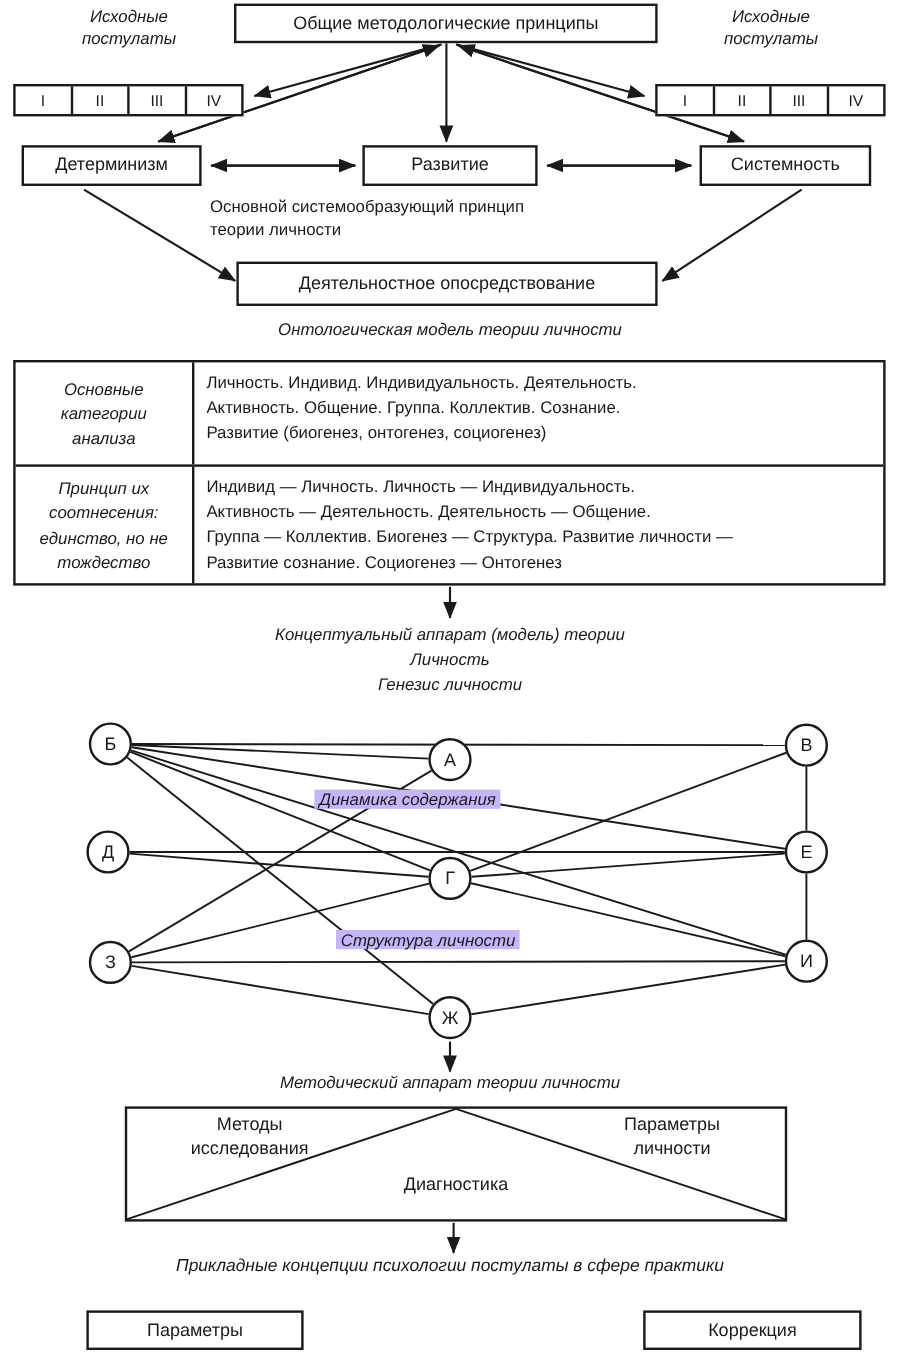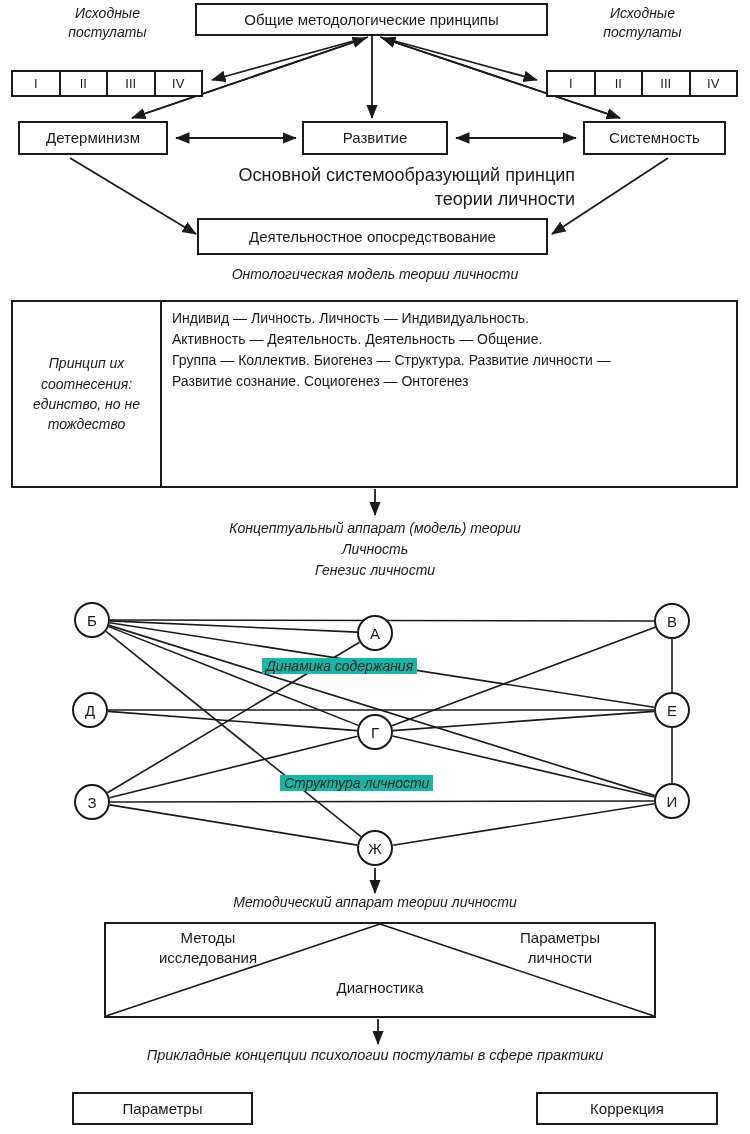--- a/index.html
+++ b/index.html
@@ -43,22 +43,22 @@
   .cap{
     position:absolute;
     font-style:italic;
     font-size:14px;
     text-align:center;
     line-height:1.35;
     z-index:6;
   }
   .plain{
     position:absolute;
-    font-size:18px;
-    text-align:right;
+    font-size:14px;
+    text-align:left;
     line-height:1.35;
     z-index:6;
   }
   
   .tbl{
     position:absolute;
     border:2px solid #1a1a1a;
     background:#fff;
     box-sizing:border-box;
     z-index:5;
@@ -89,21 +89,21 @@
     border-radius:50%;
     background:#fff;
     display:flex;align-items:center;justify-content:center;
     font-size:15px;
     z-index:8;
     box-sizing:border-box;
   }
   .glabel{
     position:absolute;
     font-style:italic;font-size:14px;
-    background:#14b8a6;
+    background:#c4b5fd;
     padding:0 4px;
     z-index:7;
     white-space:nowrap;
   }
   .diagbox{
     position:absolute;
     border:2px solid #1a1a1a;
     background:transparent;
     box-sizing:border-box;
     z-index:4;
@@ -192,20 +192,30 @@
   <div class="plain" style="left:175px;top:163px;width:400px;white-space:pre-line;">Основной системообразующий принцип
 теории личности</div>
 
   <div class="box" style="left:197px;top:218px;width:351px;height:37px;">
     <span>Деятельностное опосредствование</span>
   </div>
 
   <div class="cap" style="left:145px;top:265px;width:460px;">Онтологическая модель теории личности</div>
 
   <div class="tbl" style="left:11px;top:300px;width:727px;height:188px;">
+    <div class="trow" style="flex:0 0 85px;">
+      <div class="tlabel" style="white-space:pre-line;">Основные
+категории
+анализа</div>
+      <div class="tcell">
+        <div>Личность. Индивид. Индивидуальность. Деятельность.</div>
+        <div>Активность. Общение. Группа. Коллектив. Сознание.</div>
+        <div>Развитие (биогенез, онтогенез, социогенез)</div>
+      </div>
+    </div>
     <div class="trow">
       <div class="tlabel" style="white-space:pre-line;">Принцип их
 соотнесения:
 единство, но не
 тождество</div>
       <div class="tcell">
         <div>Индивид —  Личность. Личность —  Индивидуальность.</div>
         <div>Активность —  Деятельность. Деятельность — Общение.</div>
         <div>Группа —  Коллектив. Биогенез — Структура. Развитие личности —</div>
         <div>Развитие сознание. Социогенез — Онтогенез</div>

